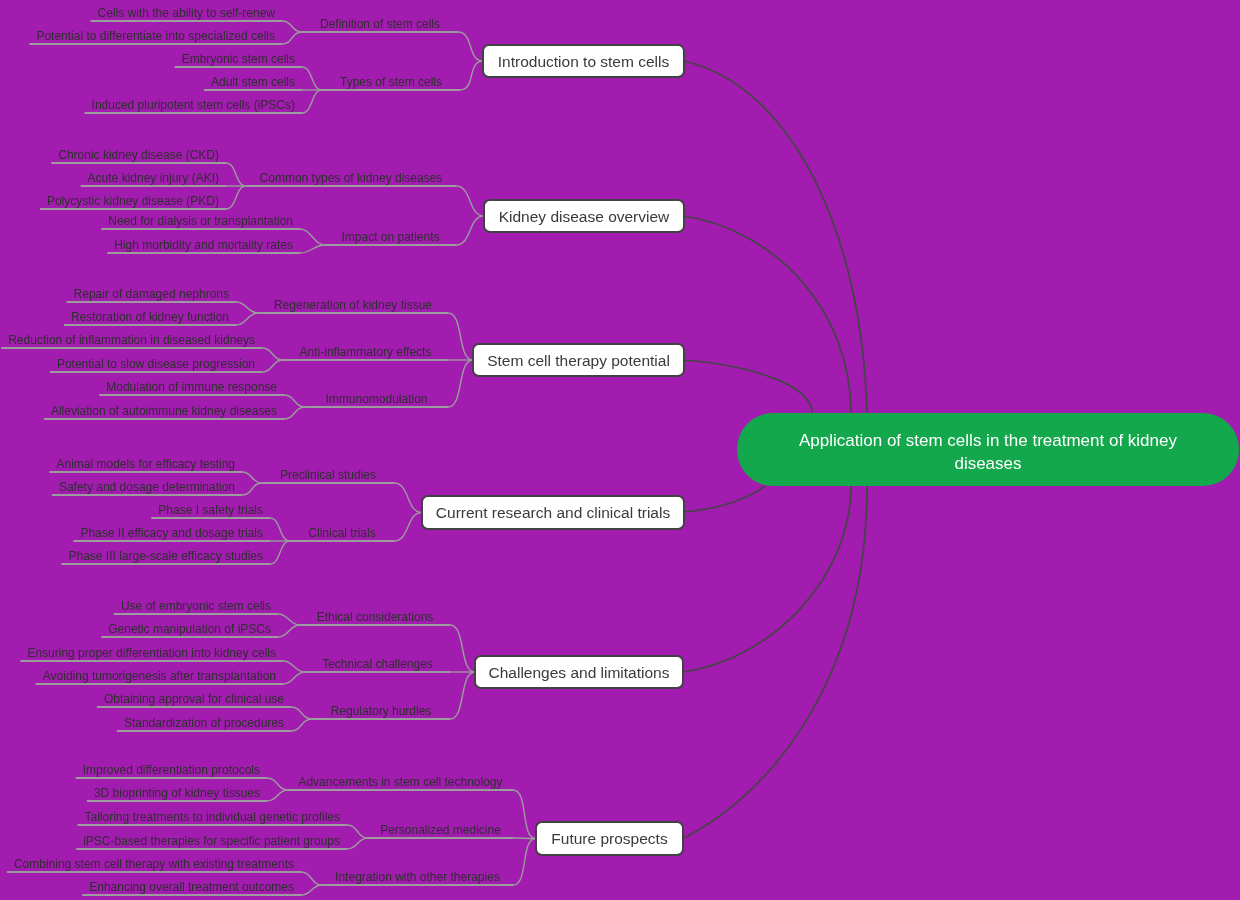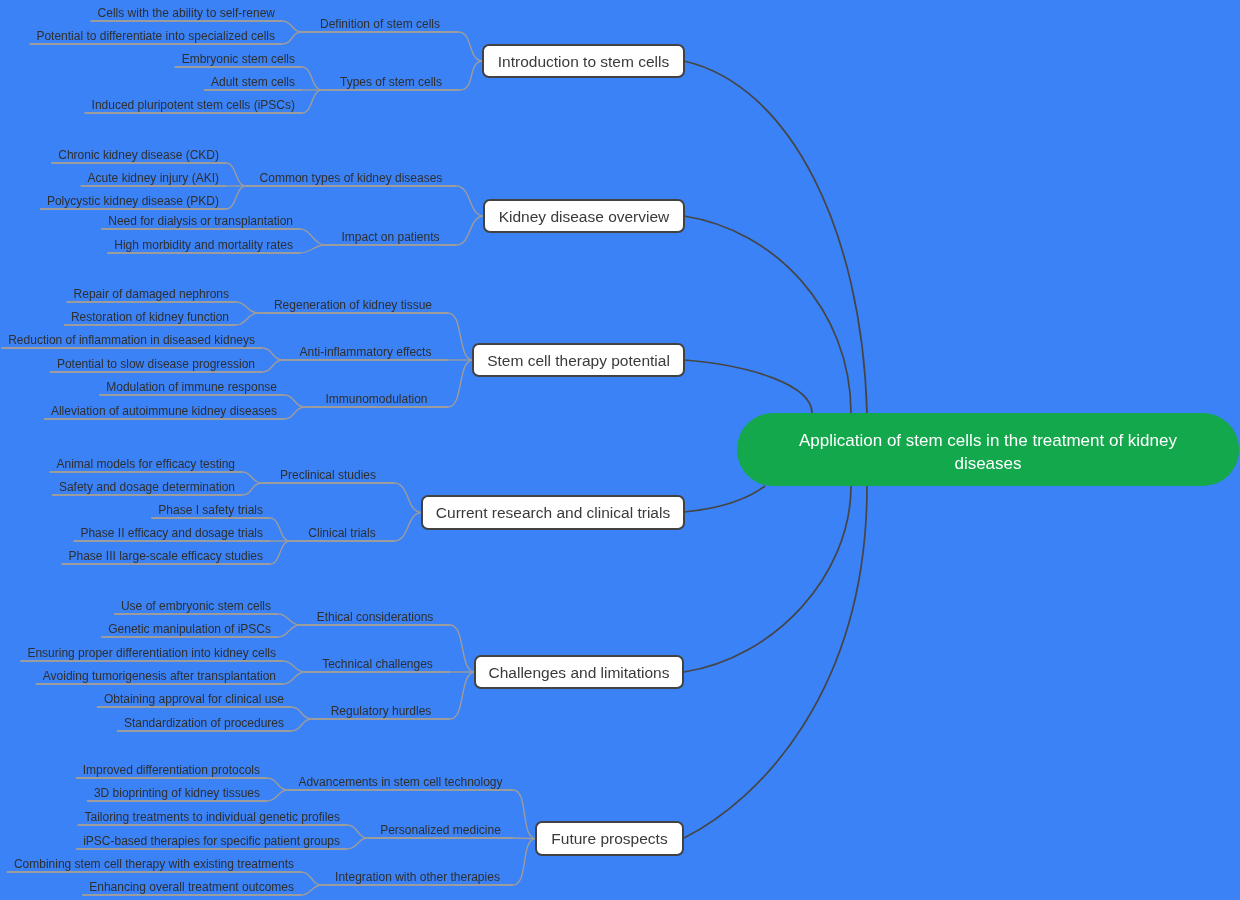--- a/index.html
+++ b/index.html
@@ -1,20 +1,20 @@
 <!DOCTYPE html>
 <html><head>
 <meta charset="utf-8">
 <style>
   html, body { margin: 0; padding: 0; background: #ffffff; }
   .stage {
     position: relative;
     width: 1240px;
     height: 900px;
-    background: #3b82f6;
+    background: #a21caf;
     overflow: hidden;
     font-family: "Liberation Sans", sans-serif;
   }
   svg { display: block; }
   .nlabel {
     font-family: "Liberation Sans", sans-serif;
     font-size: 12px;
     fill: #2f2f2f;
   }
   .tlabel {

